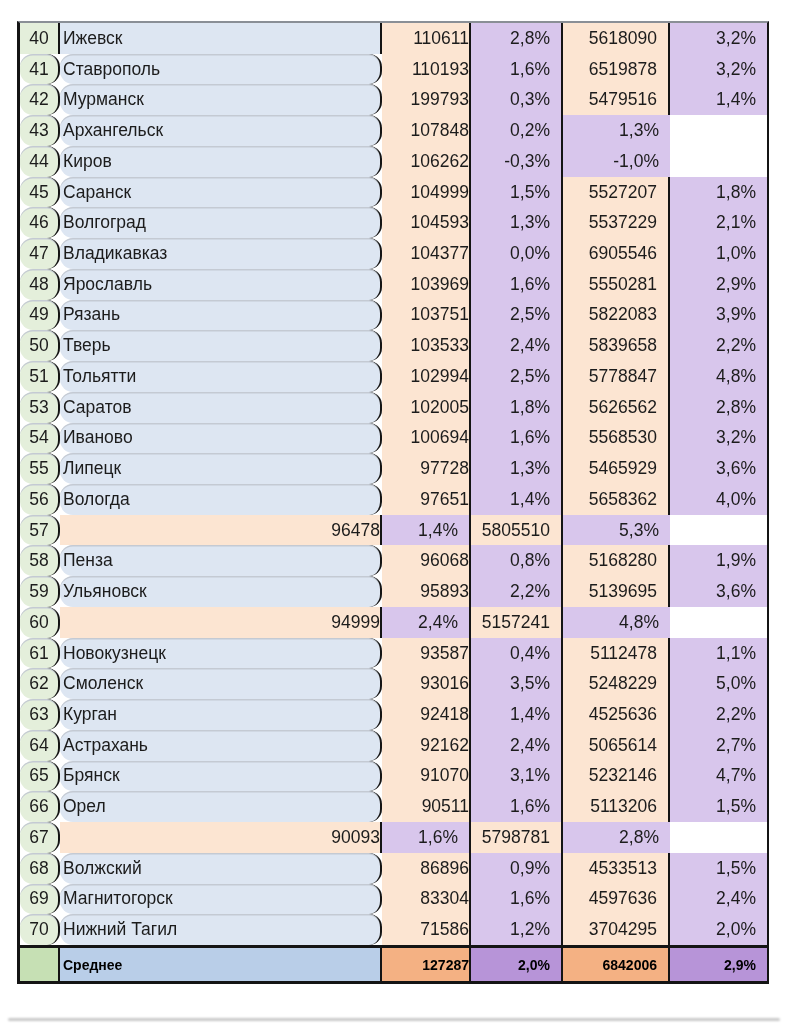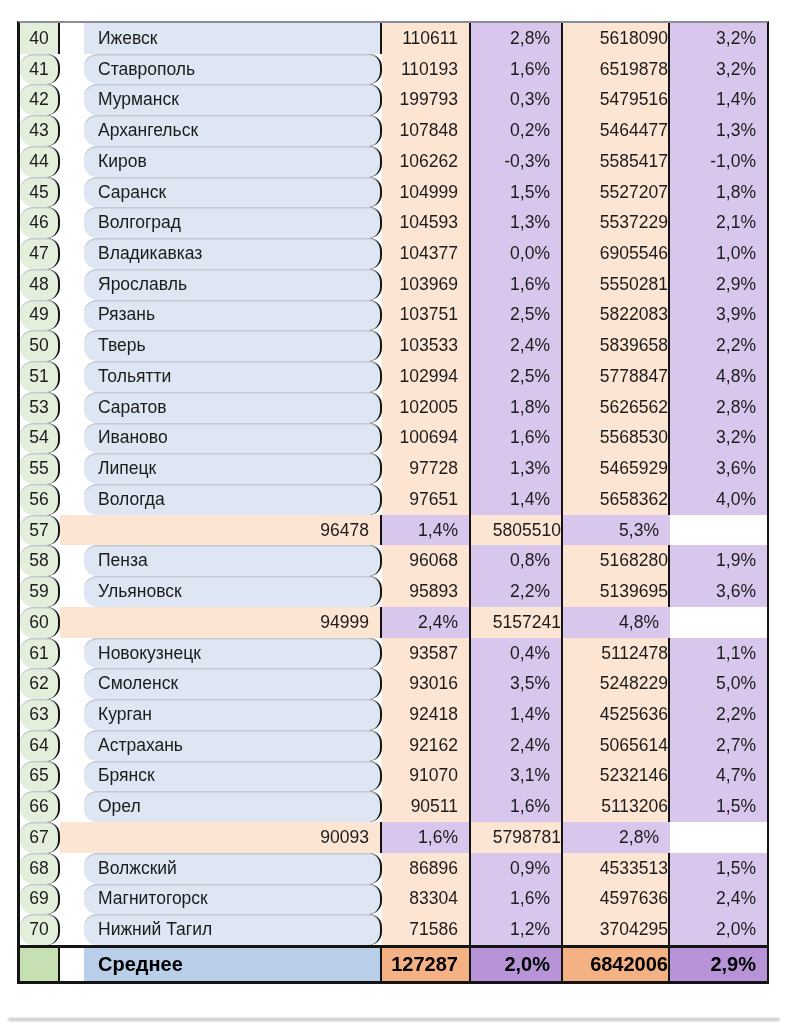--- a/index.html
+++ b/index.html
@@ -35,37 +35,36 @@
     white-space:nowrap;
     overflow:hidden;
   }
   .c-rank{
     background:var(--rank-bg,#e4efdb);
     justify-content:center;
     border-right:2px solid var(--border,#141414);
   }
   .c-city{
     background:var(--city-bg,#dde6f2);
-    padding-left:14px;
-    border-right:2px solid var(--border,#141414);
-    margin-left:24px;
+    padding-left:3px;
+    border-right:2px solid var(--border,#141414);
   }
   .c-v1{
     background:var(--value-bg,#fce5d2);
-    justify-content:flex-end; padding-right:11px;
+    justify-content:flex-end; padding-right:0;
     border-right:2px solid var(--border,#141414);
   }
   .c-p1{
     background:var(--percent-bg,#d8c6ec);
     justify-content:flex-end; padding-right:11px;
     border-right:2px solid var(--border,#141414);
   }
   .c-v2{
     background:var(--value-bg,#fce5d2);
-    justify-content:flex-end; 
+    justify-content:flex-end; padding-right:11px;
     border-right:2px solid var(--border,#141414);
   }
   .c-p2{
     background:var(--percent-bg,#d8c6ec);
     justify-content:flex-end; padding-right:11px;
   }
   
   .row + .row .c-rank,
   .row + .row .c-city{
     box-shadow: inset 0 2px 0 -0.5px #c4cad3;
@@ -73,21 +72,21 @@
   }
 
   .summary-row{
     display:grid;
     grid-template-columns:40px 322px 89px 92px 107px 1fr;
     height:33px;
     border-top:3px solid var(--border,#141414);
     border-bottom:3px solid var(--border,#141414);
     font-weight:bold;
   }
-  .summary-row .cell{ font-size:20px; color:#000; }
+  .summary-row .cell{ font-size:14px; color:#000; }
   .summary-row .c-rank{ background:var(--summary-rank-bg,#c6e0b4); }
   .summary-row .c-city{ background:var(--summary-label-bg,#b9cee8); }
   .summary-row .c-v1, .summary-row .c-v2{ background:var(--summary-value-bg,#f4b183); }
   .summary-row .c-p1, .summary-row .c-p2{ background:var(--summary-percent-bg,#b794d8); }
 
   .bottom-smudge{
     position:absolute;
     left:8px; top:1018px;
     width:772px; height:3px;
     background:#c9c9c9;
@@ -125,29 +124,27 @@
           <div class="cell c-v1">199793</div>
           <div class="cell c-p1">0,3%</div>
           <div class="cell c-v2">5479516</div>
           <div class="cell c-p2">1,4%</div>
         </div>
         <div class="row">
           <div class="cell c-rank">43</div>
           <div class="cell c-city">Архангельск</div>
           <div class="cell c-v1">107848</div>
           <div class="cell c-p1">0,2%</div>
-          <div class="cell c-v2">5464477</div>
           <div class="cell c-p2">1,3%</div>
         </div>
         <div class="row">
           <div class="cell c-rank">44</div>
           <div class="cell c-city">Киров</div>
           <div class="cell c-v1">106262</div>
           <div class="cell c-p1">-0,3%</div>
-          <div class="cell c-v2">5585417</div>
           <div class="cell c-p2">-1,0%</div>
         </div>
         <div class="row">
           <div class="cell c-rank">45</div>
           <div class="cell c-city">Саранск</div>
           <div class="cell c-v1">104999</div>
           <div class="cell c-p1">1,5%</div>
           <div class="cell c-v2">5527207</div>
           <div class="cell c-p2">1,8%</div>
         </div>

